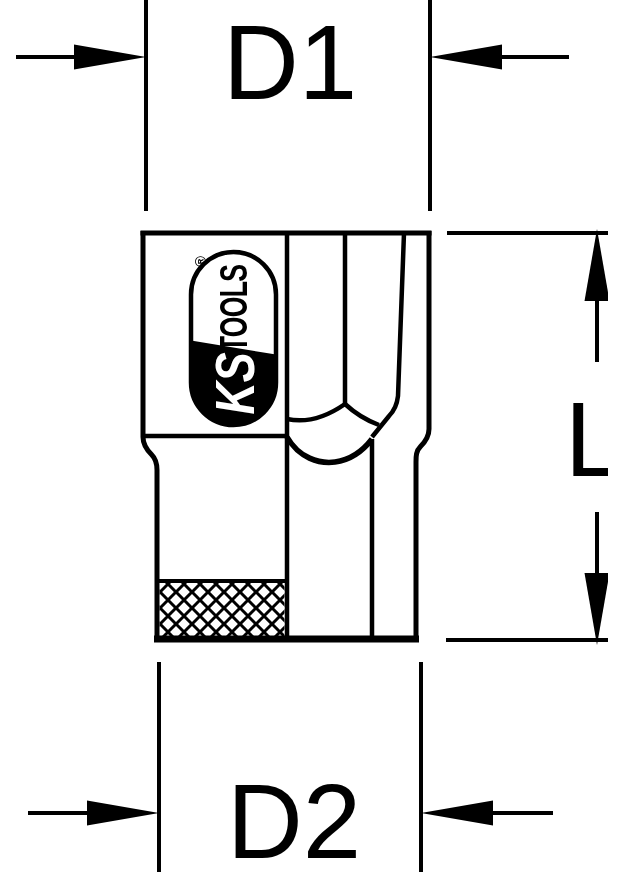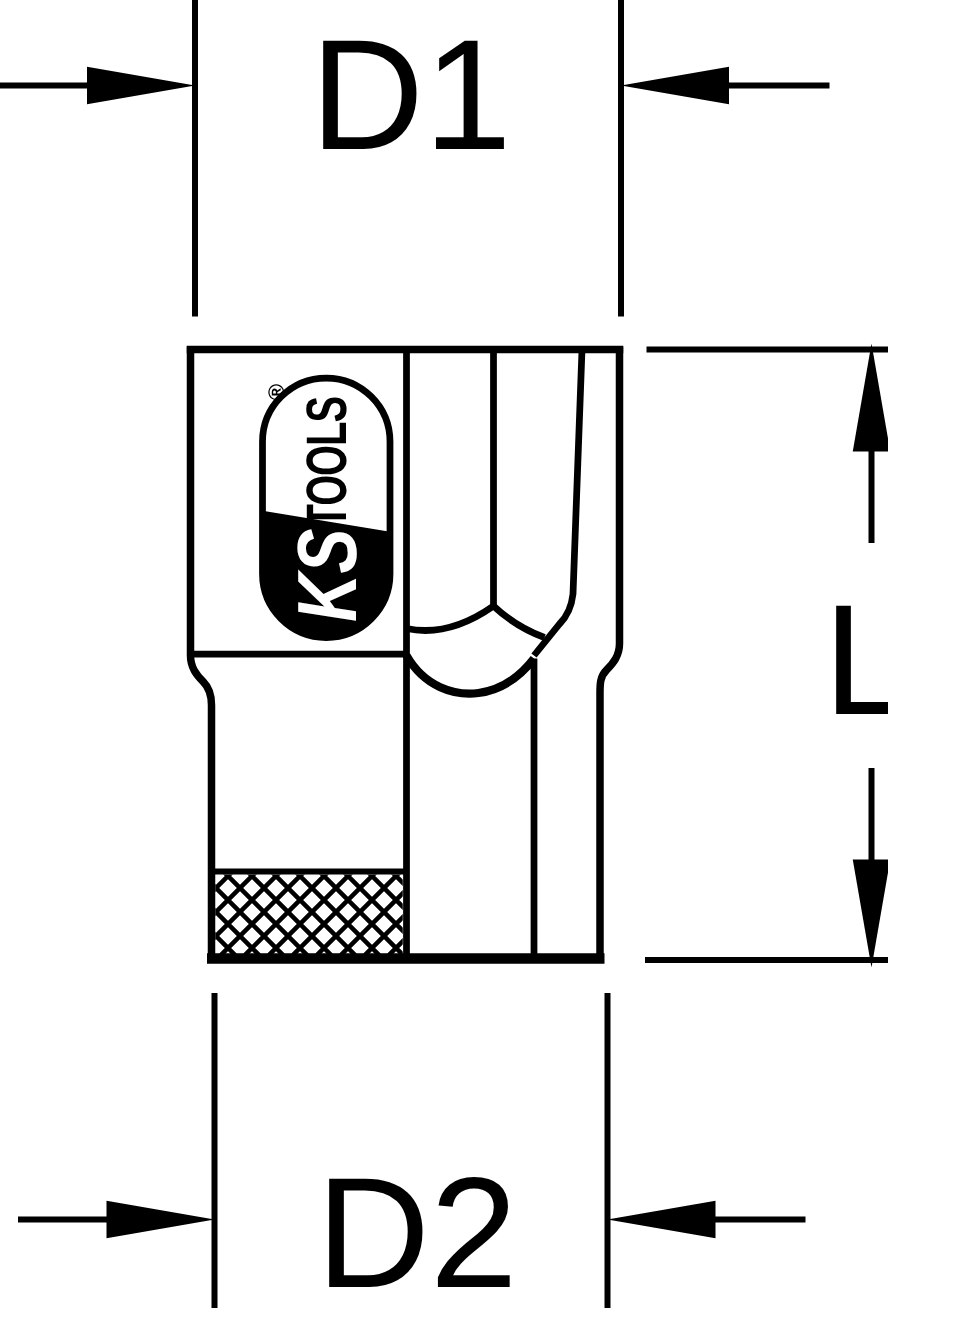--- a/index.html
+++ b/index.html
@@ -6,20 +6,21 @@
     margin: 0;
     padding: 0;
     background: #ffffff;
   }
   .canvas {
     position: relative;
     width: 592px;
     height: 881px;
     background: #ffffff;
     overflow: hidden;
+    padding-left: 16px;
   }
   svg { display: block; }
   .dim-text {
     font-family: "Liberation Sans", sans-serif;
     font-size: 105px;
     fill: #000000;
   }
   .logo-ks {
     font-family: "Liberation Sans", sans-serif;
     font-size: 56px;

